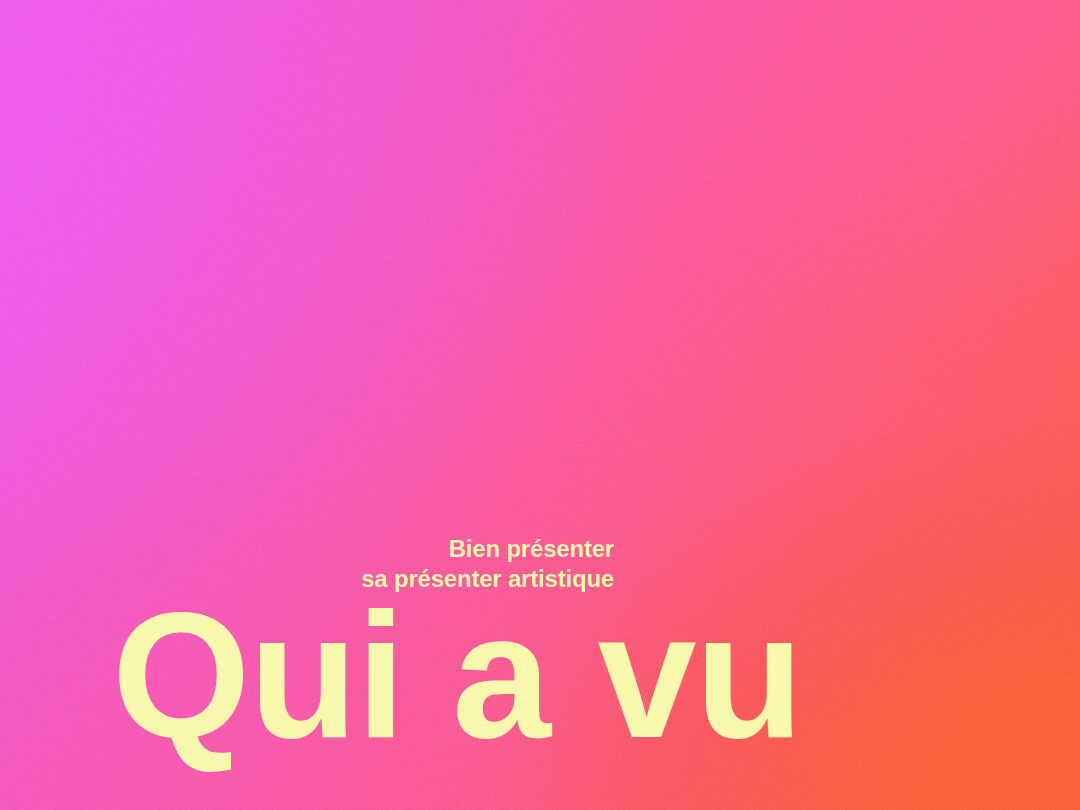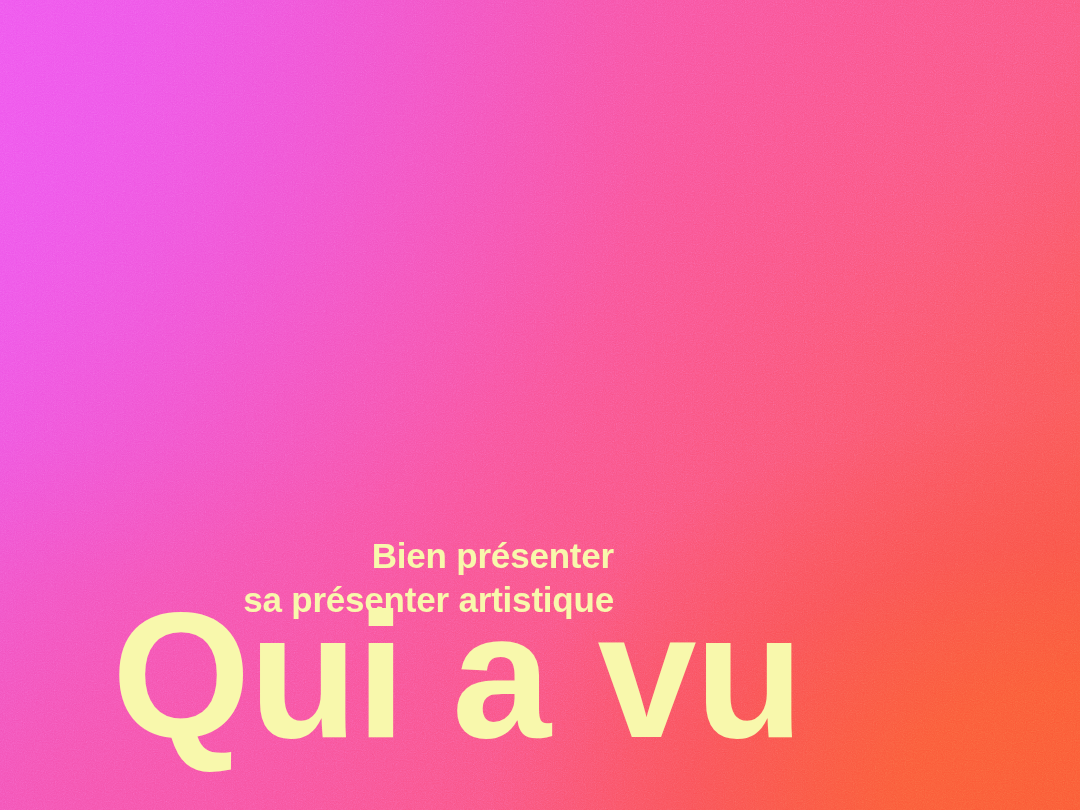--- a/index.html
+++ b/index.html
@@ -76,21 +76,21 @@
     text-align: left;
   }
   .headline .hl-line { display: block; }
 
   .subtitle {
     position: absolute;
     left: 120px;
     top: 534px;
     width: 494px;
     color: #F8F8AC;
-    font-size: 35px;
+    font-size: 24px;
     line-height: 1.26;
     font-weight: 700;
     letter-spacing: -0.2px;
     text-align: right;
   }
   .subtitle .sub-line { display: block; white-space: pre; }
 </style>
 </head>
 <body>
 

